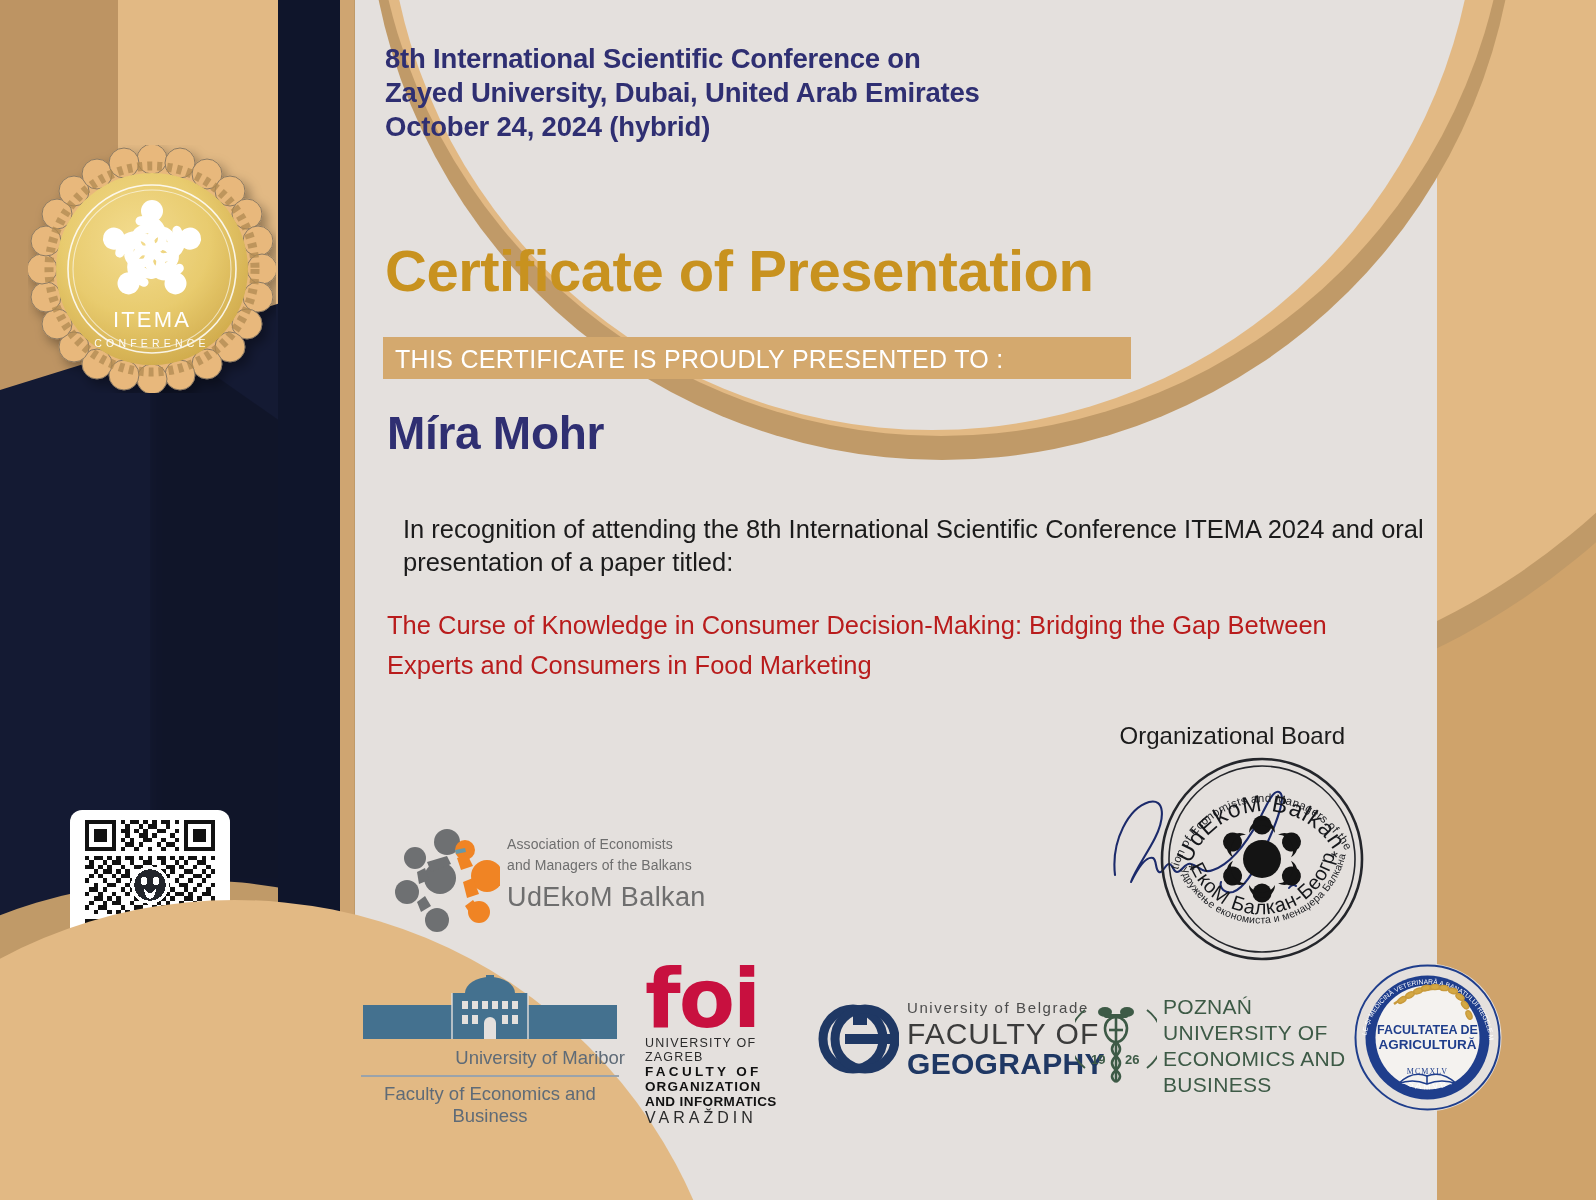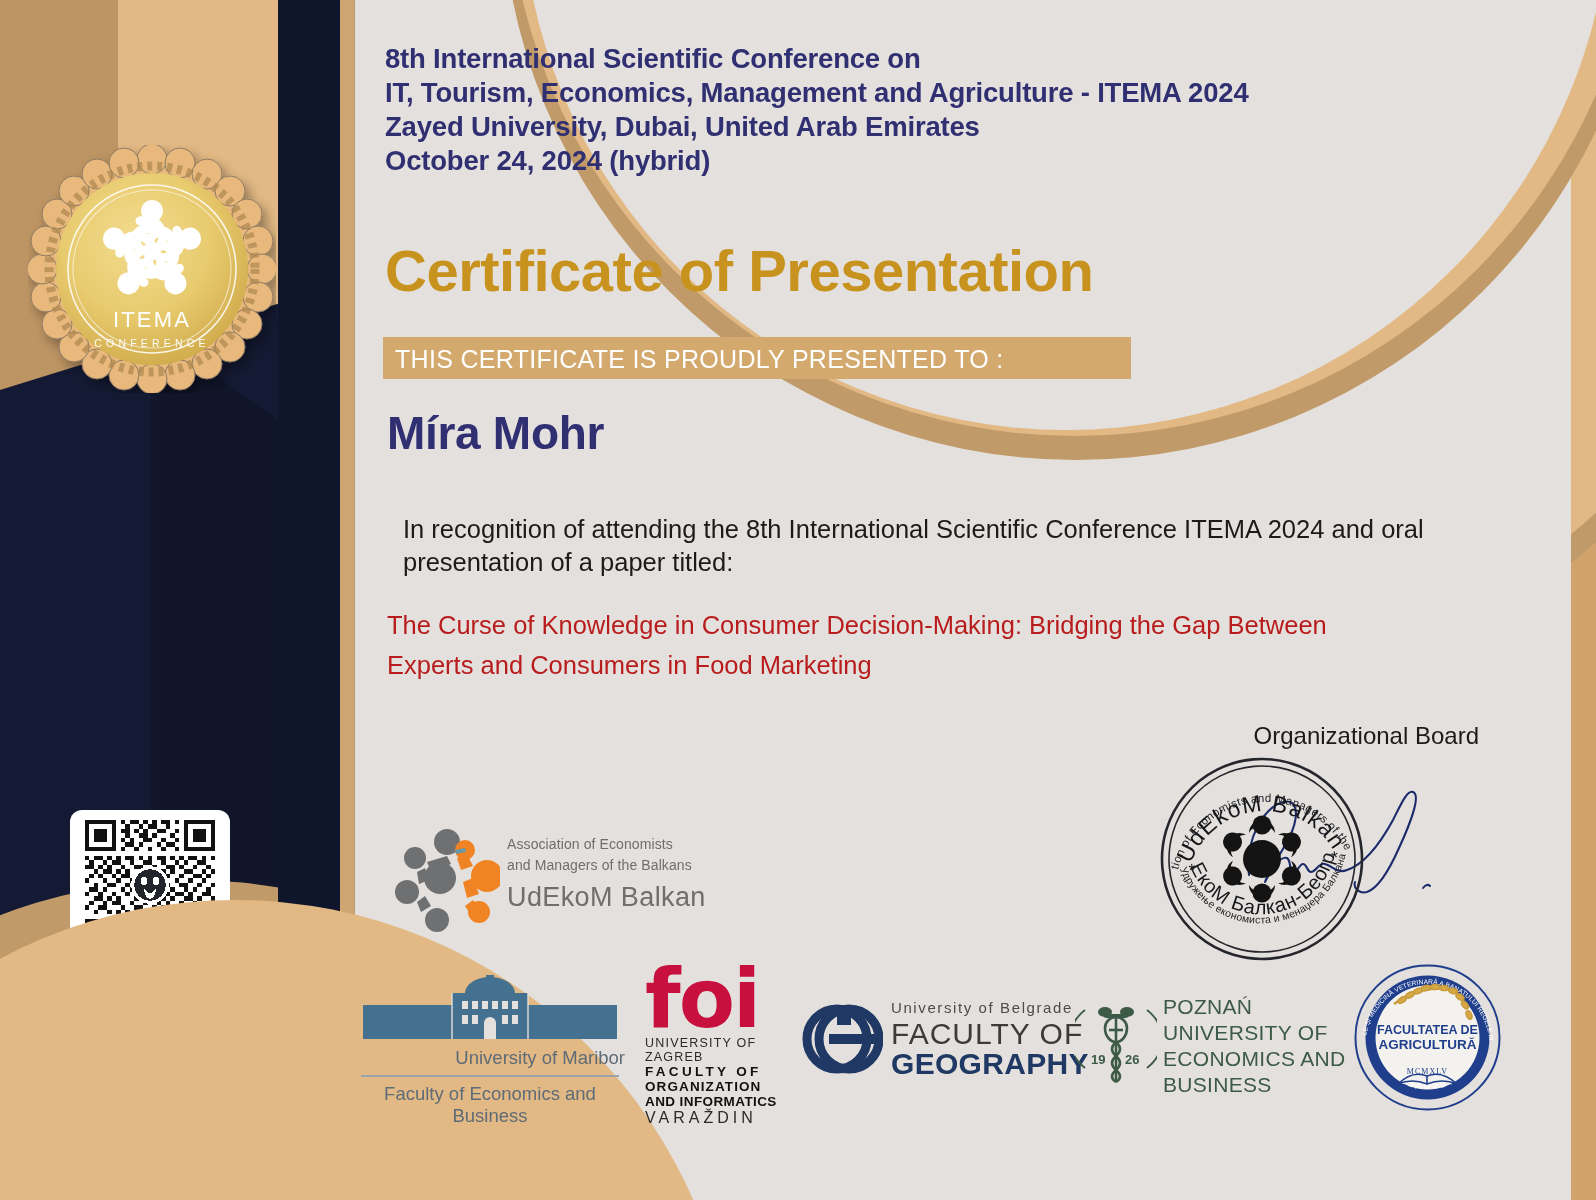--- a/index.html
+++ b/index.html
@@ -26,21 +26,21 @@
 
   
   .arc-bl-outer{position:absolute;left:-340px;top:880px;width:1060px;height:1060px;border-radius:50%;background:#c09a68;}
   .arc-bl-inner{position:absolute;left:-320px;top:920px;width:1060px;height:1060px;border-radius:50%;background:#e2b984;}
 
   
   .arc-tr-band{position:absolute;right:-240px;top:-700px;width:1420px;height:1420px;border-radius:50%;background:#c09a68;}
   .arc-tr-light{position:absolute;right:-230px;top:-706px;width:1400px;height:1400px;border-radius:50%;background:#e2b984;}
 
   
-  .panel{position:absolute;left:355px;top:0;width:1216px;height:1200px;background:#e4e0dd;}
+  .panel{position:absolute;left:355px;top:0;width:1082px;height:1200px;background:#e4e0dd;}
   .panel-arc-band{position:absolute;right:-80px;top:-690px;width:1150px;height:1150px;border-radius:50%;background:#c09a68;}
   .panel-arc-light{position:absolute;right:-72px;top:-700px;width:1136px;height:1136px;border-radius:50%;background:#e2b984;}
   .panel-arc-mask{position:absolute;right:-40px;top:-660px;width:1090px;height:1090px;border-radius:50%;background:#e4e0dd;}
   .panel-bl-arc{position:absolute;left:-620px;top:900px;width:1000px;height:1000px;border-radius:50%;background:#e2b984;}
 
   
   .header{position:absolute;left:30px;top:42px;width:930px;
     color:#2f2f72;font-weight:bold;font-size:27.5px;line-height:34px;letter-spacing:-.2px;}
   .header div{white-space:nowrap;}
 
@@ -80,21 +80,21 @@
   .maribor-sub{position:absolute;left:0;top:108px;width:270px;text-align:center;color:#5f6b77;font-size:18.5px;}
 
   .foi{position:absolute;left:290px;top:962px;width:145px;height:175px;}
   .foi-mark{color:#c8103f;font-size:82px;font-weight:bold;letter-spacing:-2px;line-height:74px;font-family:"DejaVu Sans",sans-serif;}
   .foi-l1{color:#2b2b2b;font-size:12.5px;letter-spacing:1.2px;margin-top:0;}
   .foi-l2{color:#111;font-size:13.5px;font-weight:bold;letter-spacing:3.3px;}
   .foi-l3{color:#111;font-size:13.5px;font-weight:bold;letter-spacing:1.1px;}
   .foi-l4{color:#111;font-size:13.5px;font-weight:bold;letter-spacing:.4px;}
   .foi-l5{color:#2b2b2b;font-size:16px;letter-spacing:4px;}
 
-  .geo{position:absolute;left:444px;top:995px;width:290px;height:90px;}
+  .geo{position:absolute;left:460px;top:995px;width:290px;height:90px;}
   .geo-l1{position:absolute;left:92px;top:4px;color:#4c4c4c;font-size:15px;letter-spacing:1.6px;}
   .geo-l2{position:absolute;left:92px;top:22px;color:#3b3b3b;font-size:30px;letter-spacing:1px;}
   .geo-l3{position:absolute;left:92px;top:52px;color:#1f3864;font-size:30px;font-weight:bold;letter-spacing:.3px;}
 
   .poznan{position:absolute;left:720px;top:990px;width:290px;height:100px;}
   .poznan-txt{position:absolute;left:88px;top:4px;color:#3d5a46;font-size:21px;line-height:26px;letter-spacing:.3px;}
 
   .agri{position:absolute;left:995px;top:960px;width:155px;height:155px;}
 
   
@@ -449,21 +449,20 @@
   </div>
 
   <div class="panel">
     <div class="panel-arc-band"></div>
     <div class="panel-arc-light"></div>
     <div class="panel-arc-mask"></div>
     <div class="panel-bl-arc"></div>
 
     <div class="header">
       <div>8th International Scientific Conference on</div>
-      <div>IT, Tourism, Economics, Management and Agriculture - ITEMA 2024</div>
       <div>Zayed University, Dubai, United Arab Emirates</div>
       <div>October 24, 2024 (hybrid)</div>
     </div>
 
     <div class="title">Certificate of Presentation</div>
 
     <div class="banner">
       <span>THIS CERTIFICATE IS PROUDLY PRESENTED TO :</span>
     </div>
 

